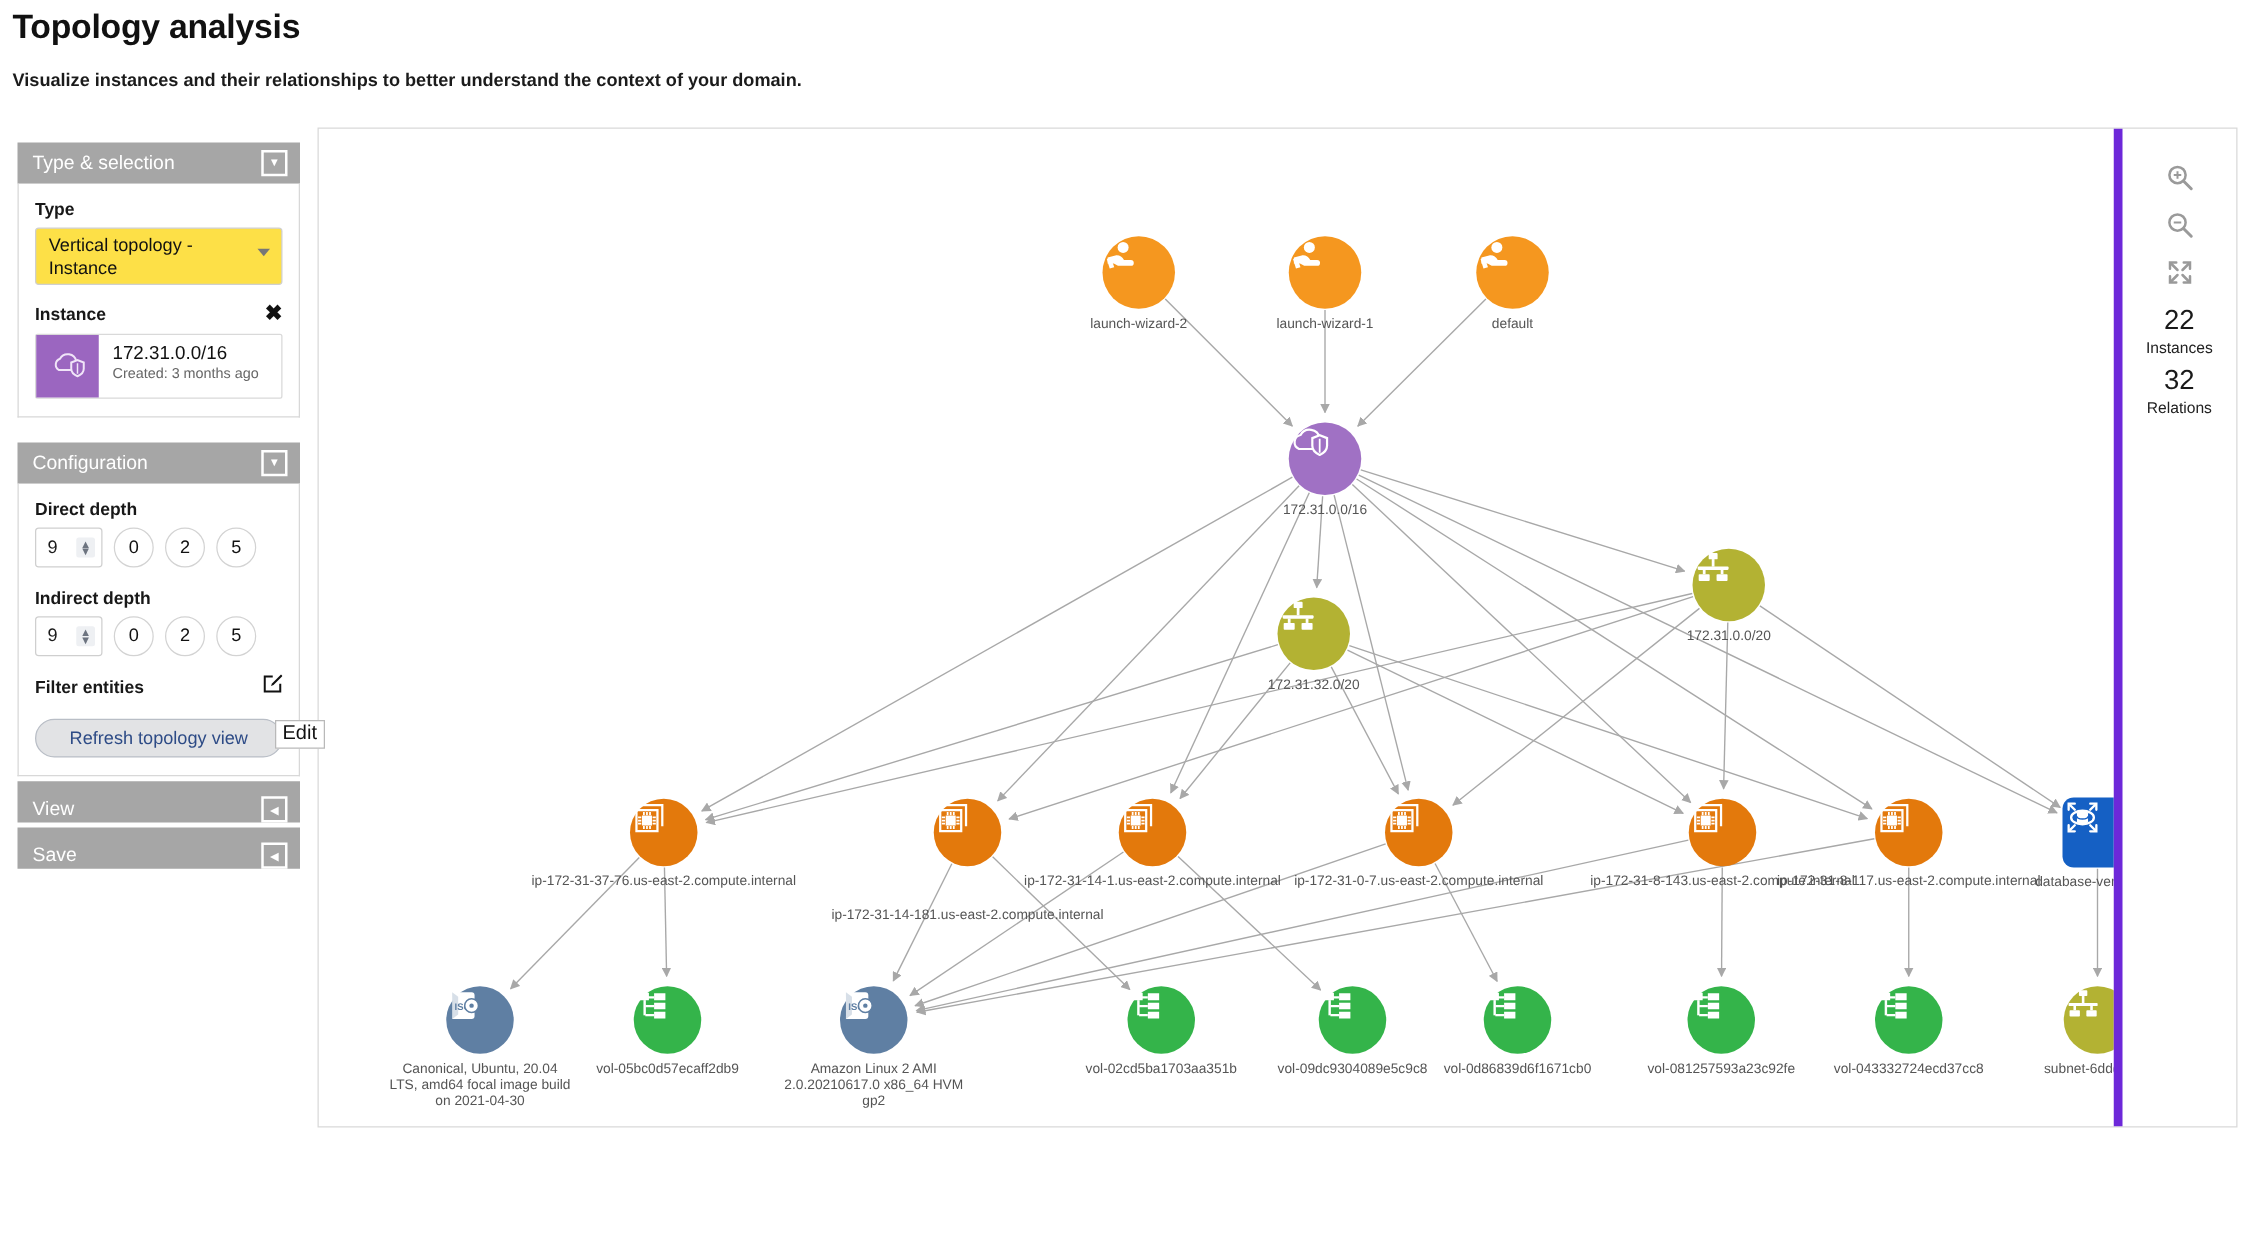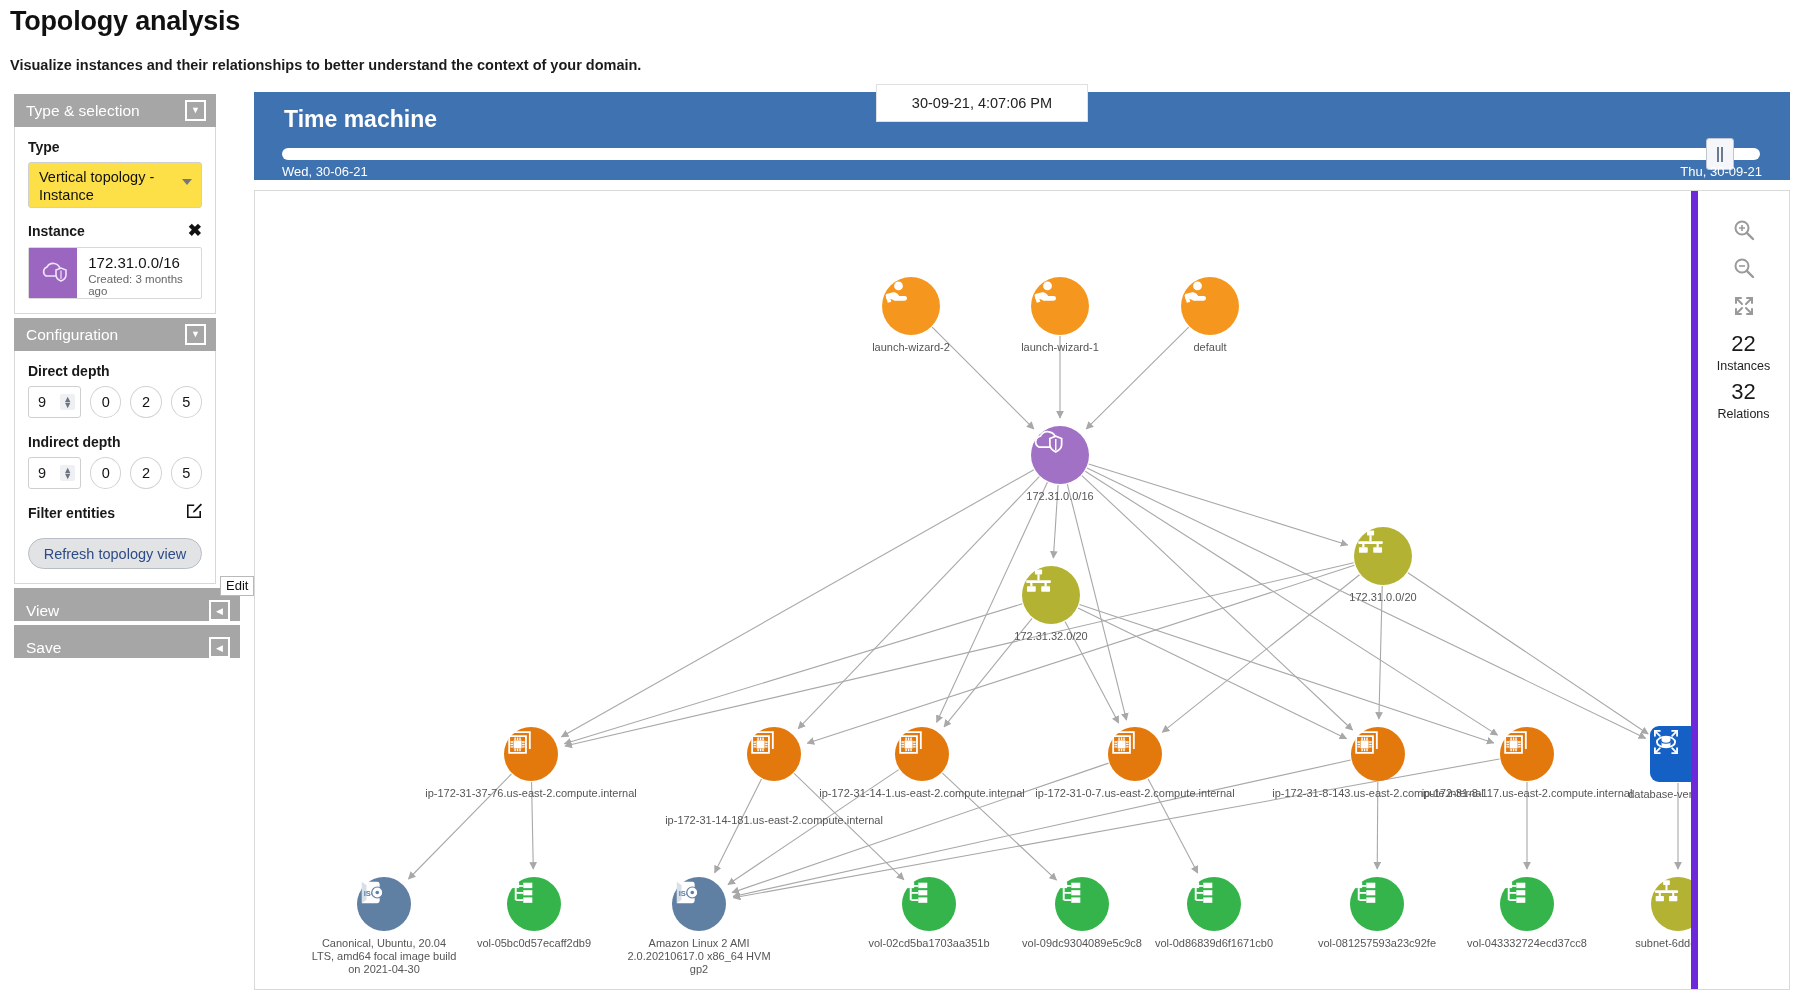--- a/index.html
+++ b/index.html
@@ -20,21 +20,21 @@
     font-size: 27px; font-weight: bold; letter-spacing: -0.2px;
     color: #111111;
   }
   .page-subtitle {
     position: absolute; left: 10px; top: 57px;
     font-size: 14.5px; font-weight: bold; color: #1b1b1b;
   }
 
   
   .sidebar { position: absolute; left: 14px; top: 94px; width: 226px; }
-  .panel { width: 202px; margin-bottom: 4px; }
+  .panel { width: 226px; margin-bottom: 4px; margin-top: 20px; }
   .panel-head {
     background: #a6a6a6; color: #ffffff;
     height: 33px; display: flex; align-items: center;
     padding: 0 10px 0 12px; justify-content: space-between;
     font-size: 15.5px;
   }
   .panel-head .toggle {
     width: 21px; height: 21px; border: 2px solid #ffffff;
     display: flex; align-items: center; justify-content: center;
     font-size: 9px; line-height: 1; color: #ffffff; background: transparent;
@@ -83,21 +83,21 @@
   }
   .filter-row { margin-top: 14px; }
   .pencil { font-size: 15px; color: #111; }
   .refresh-btn {
     margin-top: 16px; width: 100%; height: 31px; border-radius: 16px;
     border: 1px solid #b9bec6; background: #e2e3e5; color: #2d4b86;
     font-size: 14.5px; display: flex; align-items: center; justify-content: center;
   }
   .tooltip {
     position: absolute; background: #ffffff; border: 1px solid #b9b9b9;
-    font-size: 13px; padding: 1px 5px 2px 5px; color: #111; z-index: 20;
+    font-size: 16px; padding: 1px 5px 2px 5px; color: #111; z-index: 20;
   }
   .collapsed-head {
     background: #a6a6a6; color: #ffffff; height: 33px;
     display: flex; align-items: center; justify-content: space-between;
     padding: 12px 10px 0 12px; font-size: 15.5px; margin-bottom: 4px;
   }
   .collapsed-head .toggle {
     width: 21px; height: 21px; border: 2px solid #fff; color: #fff;
     display: flex; align-items: center; justify-content: center; font-size: 9px;
   }
@@ -256,31 +256,20 @@
     <div class="collapsed-head">
       <span>Save</span>
       <span class="toggle">◀</span>
     </div>
   </div>
 
   <div class="tooltip" style="left:220px; top:576px;">Edit</div>
 
   <div class="main">
 
-    <div class="timebar">
-      <div class="tm-title">Time machine</div>
-      <div class="tm-date-chip">30-09-21, 4:07:06 PM</div>
-      <div class="tm-track"></div>
-      <div class="tm-handle">
-          <i></i>
-          <i></i>
-        </div>
-      <div class="tm-left">Wed, 30-06-21</div>
-      <div class="tm-right">Thu, 30-09-21</div>
-    </div>
 
     <div class="graph-wrap">
       <div class="canvas" id="canvas">
         <svg id="edges-svg" width="1436" height="798">
           <defs>
             <marker id="arrow" viewBox="0 0 10 10" refX="9" refY="5" markerWidth="7" markerHeight="7" orient="auto-start-reverse">
               <path d="M 0 0 L 10 5 L 0 10 z" fill="#a8a8a8"></path>
             </marker>
           </defs>
         <line x1="677.2132034355964" y1="136.21320343559643" x2="778.8370490960978" y2="237.83704909609773" stroke="#a8a8a8" stroke-width="1.1" marker-end="url(#arrow)"></line>

